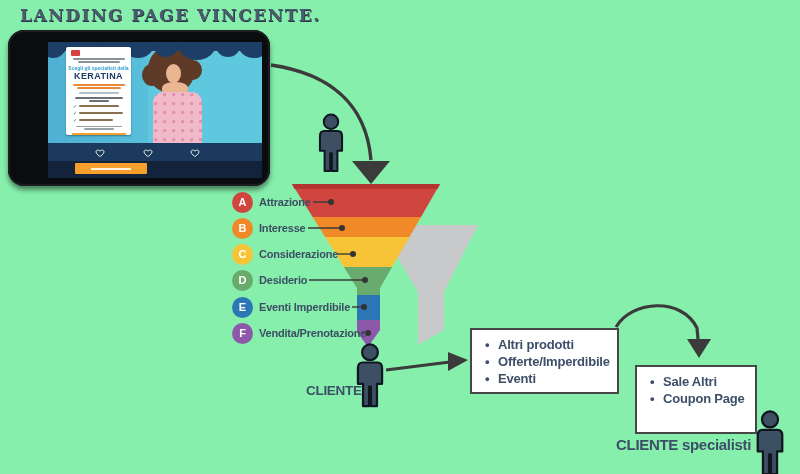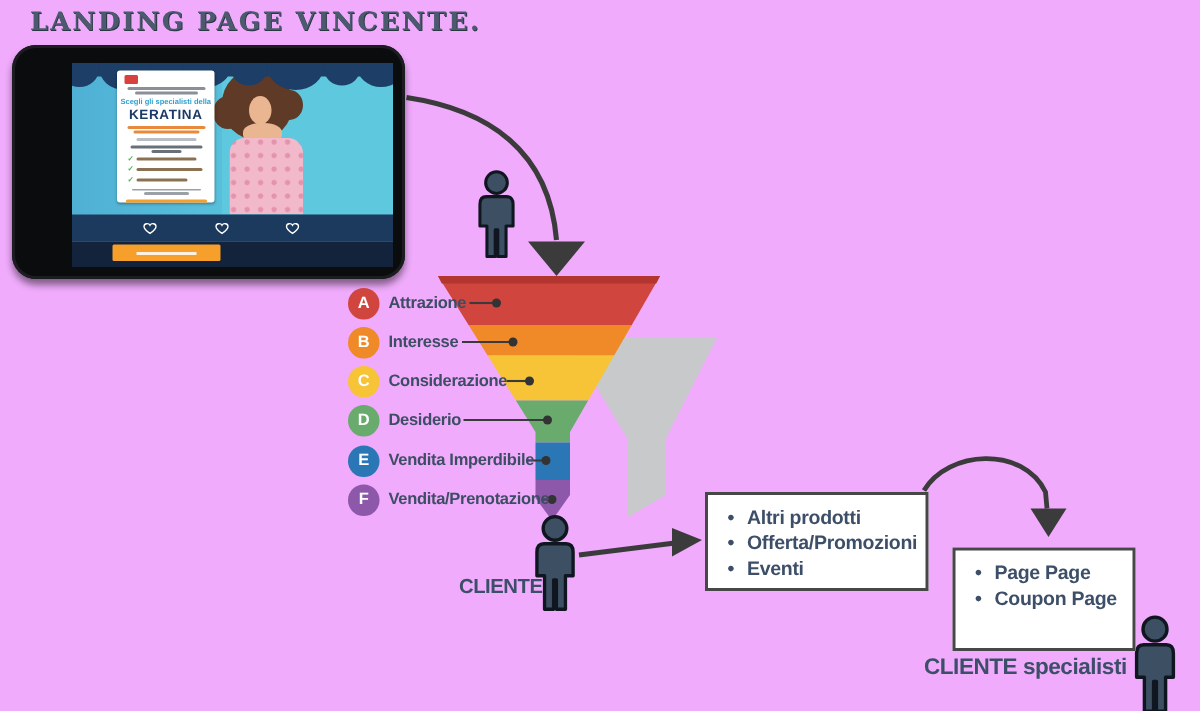--- a/index.html
+++ b/index.html
@@ -1,16 +1,16 @@
 <!DOCTYPE html>
 <html><head>
 <meta charset="utf-8">
 <style>
   html,body{margin:0;padding:0;background:#fff;}
-  .canvas{position:relative;width:800px;height:474px;background:#f0abfc;overflow:hidden;
+  .canvas{position:relative;width:800px;height:474px;background:#86efac;overflow:hidden;
           font-family:"Liberation Sans",sans-serif;}
 
   
   .title{position:absolute;left:20px;top:5px;font-family:"DejaVu Serif",serif;
          font-weight:700;font-size:17px;letter-spacing:1.5px;color:#4c5a6d;
          text-shadow:0.6px 0.8px 0 #2b3644;}
 
   
   .layer{position:absolute;left:0;top:0;z-index:1;pointer-events:none;}
 
@@ -23,21 +23,21 @@
   .cloudbar{position:absolute;left:0;top:0;width:214px;height:9px;background:#1d3e66;}
   .cloud{position:absolute;background:#1d3e66;border-radius:50%;}
   .photo{position:absolute;left:100px;top:0;width:114px;height:101px;background:#5ec8de;}
   .hair{position:absolute;left:0;top:4px;width:47px;height:47px;background:#5e3a27;border-radius:48%;}
   .curl{position:absolute;background:#5e3a27;border-radius:50%;}
   .face{position:absolute;left:18px;top:22px;width:15px;height:19px;background:#eab691;border-radius:50%;}
   .neck{position:absolute;left:14px;top:40px;width:26px;height:14px;background:#eab691;border-radius:45%;}
   .dress{position:absolute;left:5px;top:50px;width:49px;height:51px;border-radius:10px 10px 0 0;
          background:radial-gradient(circle at 30% 30%, #e493ad 1.5px, transparent 2px) 0 0/9px 9px,#f2b9cb;}
 
-  .card{position:absolute;left:30px;top:5px;width:65px;height:88px;background:#ffffff;border-radius:2px;
+  .card{position:absolute;left:18px;top:5px;width:65px;height:88px;background:#ffffff;border-radius:2px;
         box-shadow:0 1px 2px rgba(0,0,0,.35);z-index:3;overflow:hidden;text-align:center;}
   .logo{position:absolute;left:5px;top:3px;width:9px;height:6px;background:#d94040;border-radius:1px;}
   .bar{margin:2px auto 0;border-radius:1px;}
   .kicker{margin-top:2px;font-size:5px;font-weight:700;color:#2f9fd0;line-height:6px;}
   .heading{font-size:9px;font-weight:700;color:#1b3a68;letter-spacing:.4px;line-height:10px;}
   .checkrow{display:flex;align-items:center;gap:2px;margin:2px 0 0 7px;}
   .tick{font-size:5px;line-height:5px;color:#4caf50;font-weight:700;}
   .cta{width:54px;height:7px;background:#f6a02b;border-radius:1px;margin:3px auto 0;
        display:flex;align-items:center;justify-content:center;}
 
@@ -211,39 +211,39 @@
   <div class="stage" style="top:243.5px;">
     <div class="stage-circle" style="background-color: rgb(247, 195, 55);">C</div>
     <div class="stage-label">Considerazione</div>
   </div>
   <div class="stage" style="top:269.5px;">
     <div class="stage-circle" style="background-color: rgb(105, 170, 109);">D</div>
     <div class="stage-label">Desiderio</div>
   </div>
   <div class="stage" style="top:296.5px;">
     <div class="stage-circle" style="background-color: rgb(43, 119, 182);">E</div>
-    <div class="stage-label">Vendita Imperdibile</div>
+    <div class="stage-label">Eventi Imperdibile</div>
   </div>
   <div class="stage" style="top:322.5px;">
     <div class="stage-circle" style="background-color: rgb(141, 88, 170);">F</div>
     <div class="stage-label">Vendita/Prenotazione</div>
   </div>
 
   <div class="cliente-label">CLIENTE</div>
 
   <div class="listbox" style="left:470px;top:328px;width:145px;height:62px;">
     <ul>
       <li>Altri prodotti</li>
-      <li>Offerta/Promozioni</li>
+      <li>Offerte/Imperdibile</li>
       <li>Eventi</li>
     </ul>
   </div>
 
   <div class="listbox" style="left:635px;top:365px;width:118px;height:65px;">
     <ul>
-      <li>Page Page</li>
+      <li>Sale Altri</li>
       <li>Coupon Page</li>
     </ul>
   </div>
 
   <div class="loyal-label">CLIENTE specialisti</div>
 
 </div>
 
 </body></html>

